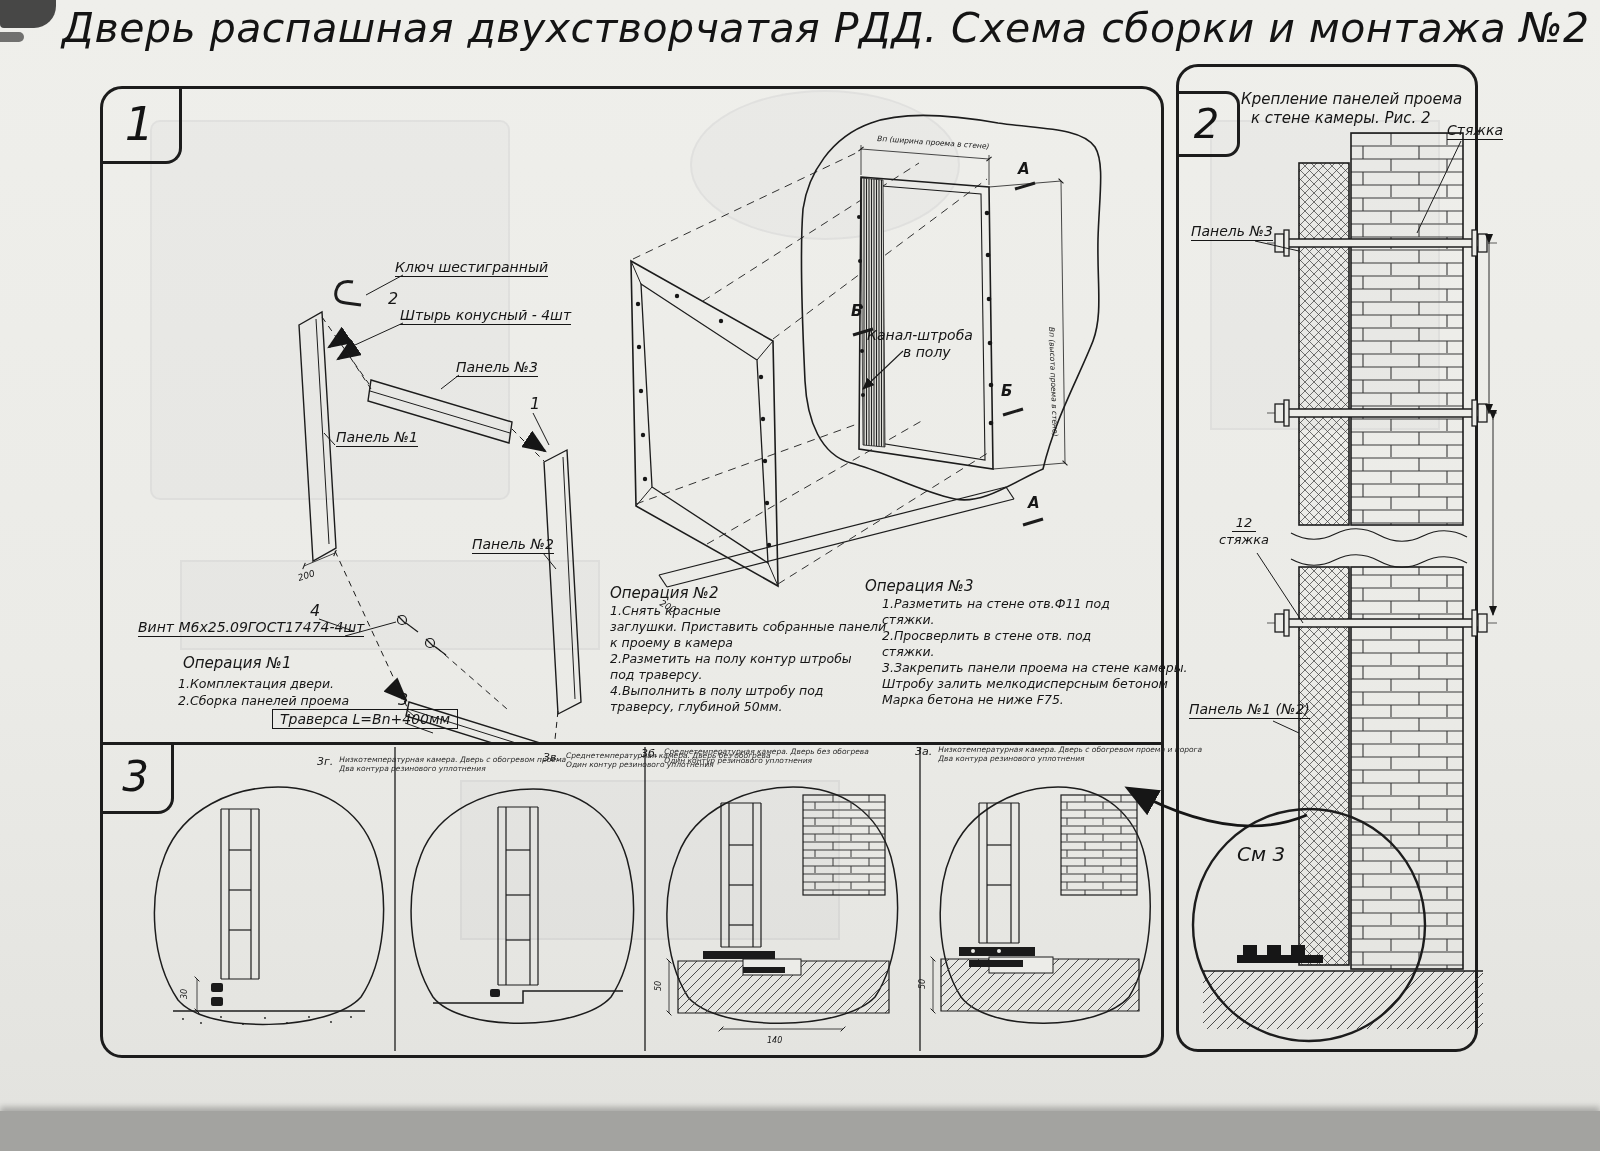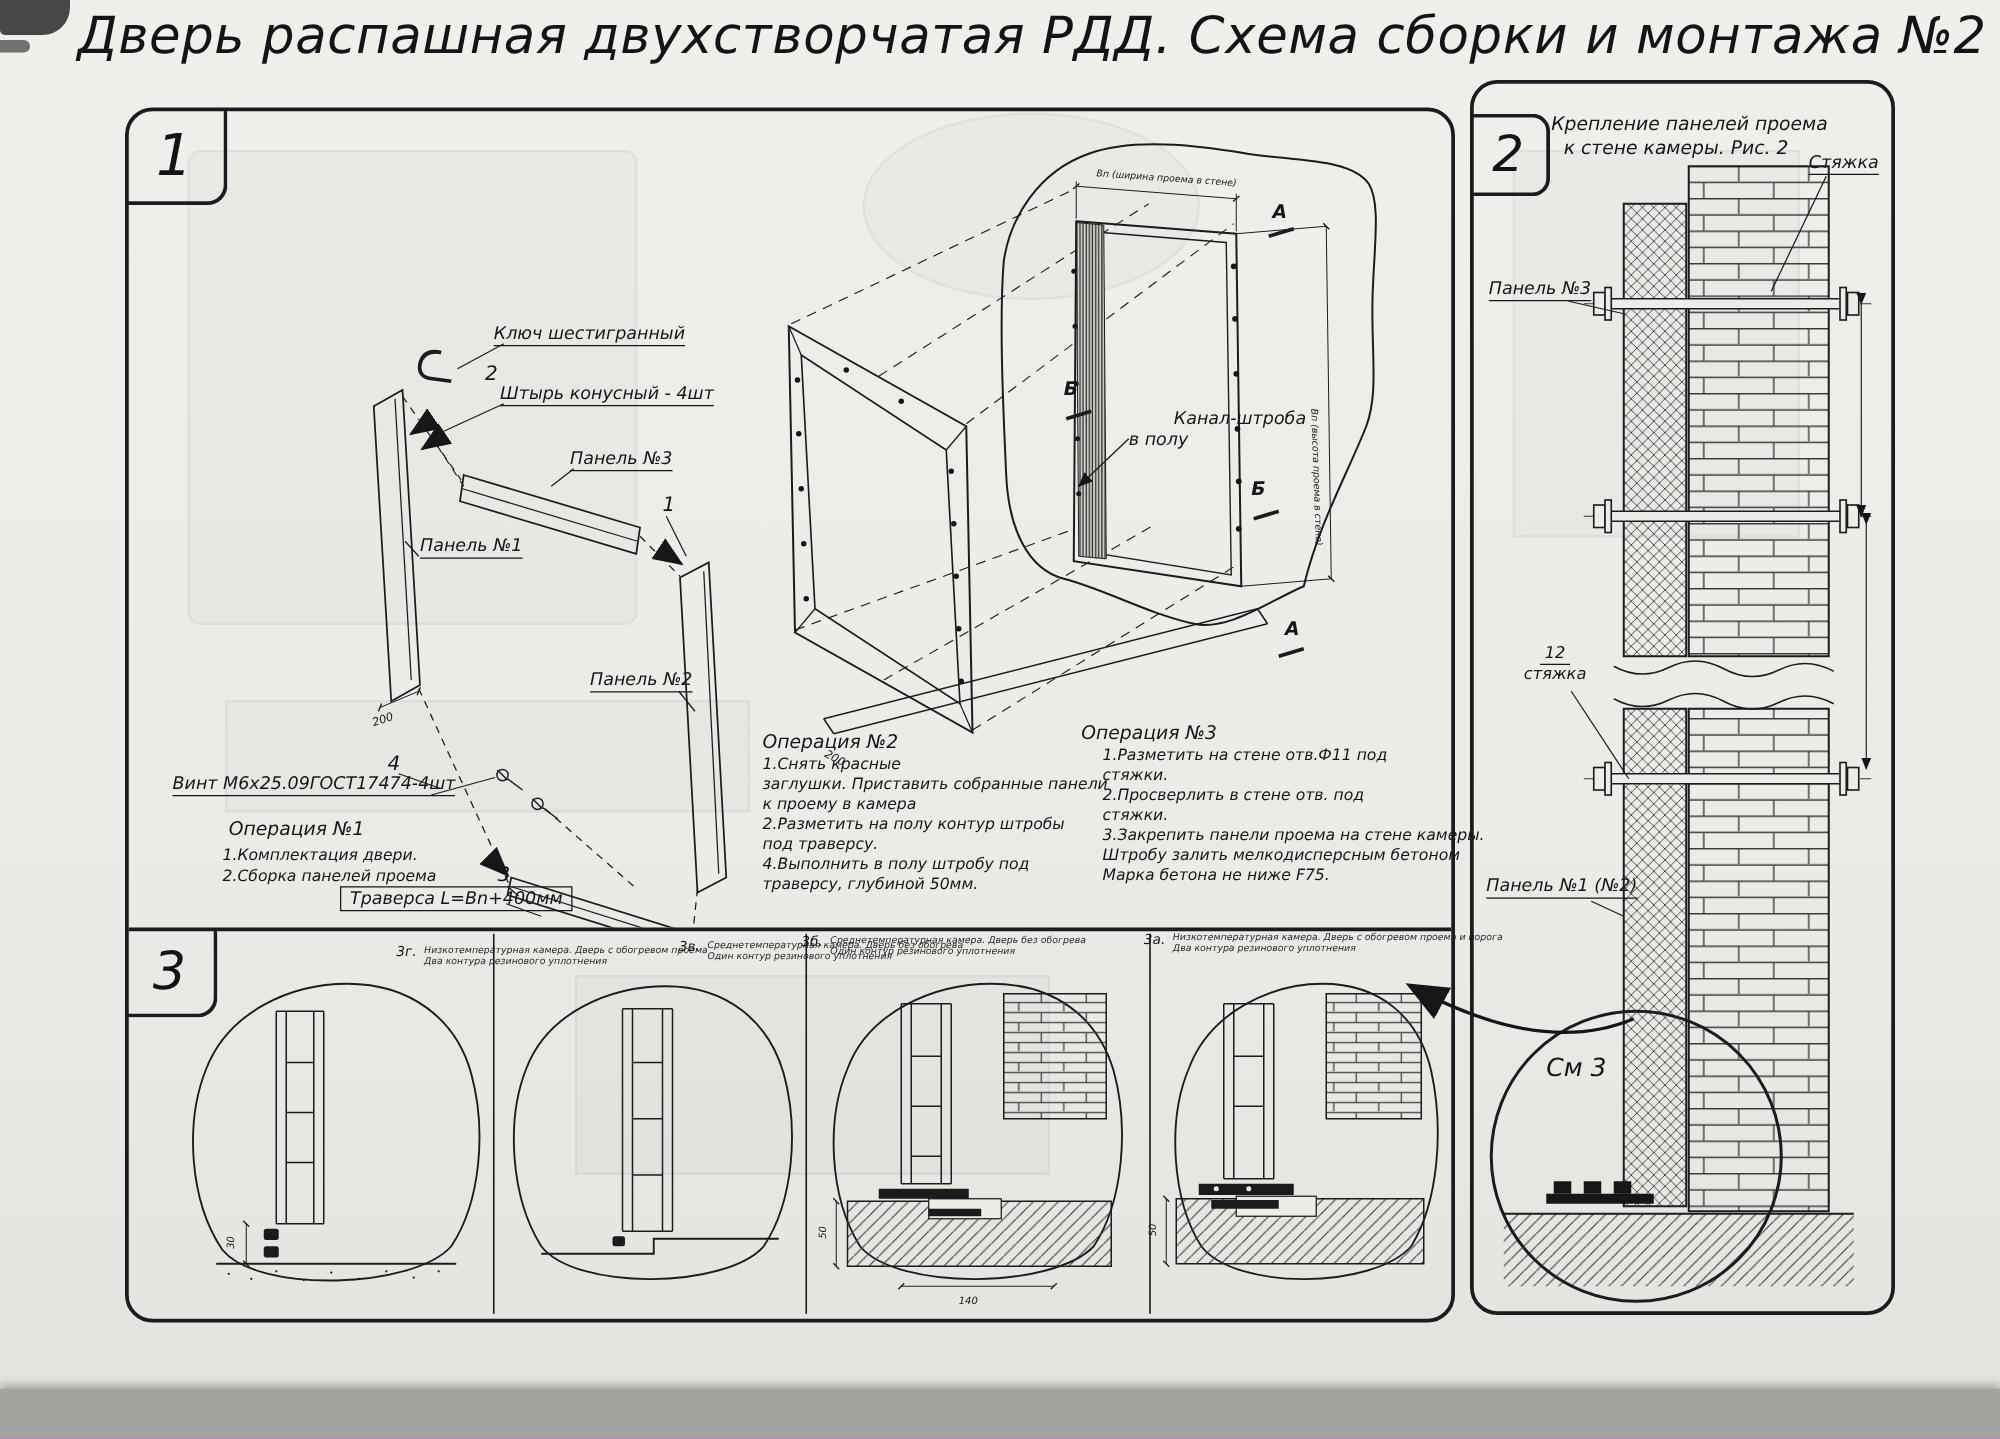--- a/index.html
+++ b/index.html
@@ -1,34 +1,34 @@
 <!DOCTYPE html>
 <html><head>
 <meta charset="utf-8">
 <style>
   * { box-sizing: border-box; }
   html,body { margin:0; padding:0; background:#9c9c98; }
   body { font-family:"DejaVu Sans", sans-serif; }
-  .page { position:relative; width:1600px; height:1151px; background:#d946ef; overflow:hidden; }
+  .page { position:relative; width:1600px; height:1151px; background:#eab308; overflow:hidden; }
   .paper { position:absolute; left:0; top:0; width:1600px; height:1112px;
            background:linear-gradient(180deg,#efefeb 0%, #ebebe7 60%, #e3e3df 100%); }
   .bottom-strip { position:absolute; left:0; bottom:0; width:1600px; height:40px; background:#a3a3a0;
                   box-shadow:0 -4px 6px rgba(0,0,0,.25); }
   .smudge1 { position:absolute; left:0; top:0; width:56px; height:28px; background:#1d1d1d; opacity:.8;
              border-radius:0 0 22px 4px; }
   .smudge2 { position:absolute; left:0; top:32px; width:24px; height:10px; background:#1d1d1d; opacity:.6;
              border-radius:0 6px 6px 0; }
   .ghosts div { position:absolute; border:2px solid rgba(70,80,100,.055); background:rgba(70,80,100,.028); }
 
   .title { position:absolute; left:62px; top:4px; width:1520px; white-space:nowrap;
            font-style:italic; font-size:41px; color:#141414; letter-spacing:.5px; }
 
   .frame { position:absolute; border:3px solid #1c1c1c; border-radius:22px; z-index:2; }
   .frame-left  { left:100px; top:86px;  width:1064px; height:972px; }
-  .frame-right { left:1176px; top:64px; width:340px;  height:988px; }
+  .frame-right { left:1176px; top:64px; width:302px;  height:988px; }
 
   .numbox { position:absolute; display:flex; align-items:center; justify-content:center;
             font-style:italic; font-size:46px; color:#141414; background:transparent; z-index:4; }
   .numbox-1 { left:-3px; top:-3px; width:82px; height:78px;
               border-right:3px solid #1c1c1c; border-bottom:3px solid #1c1c1c; border-radius:20px 0 16px 0; }
   .numbox-3 { left:-3px; top:653px; width:74px; height:72px; font-size:42px;
               border-right:3px solid #1c1c1c; border-bottom:3px solid #1c1c1c; border-radius:0 0 16px 0; }
   .numbox-2 { left:-3px; top:24px; width:64px; height:66px; font-size:40px;
               border:3px solid #1c1c1c; border-left:none; border-radius:0 14px 14px 0; }
 
@@ -253,21 +253,21 @@
 
     <div class="lbl op-title" style="left:762px;top:489px">Операция №3</div>
     <div class="lbl op-line" style="left:779px;top:508px">1.Разметить на стене отв.Ф11 под</div>
     <div class="lbl op-line" style="left:779px;top:524px">стяжки.</div>
     <div class="lbl op-line" style="left:779px;top:540px">2.Просверлить в стене отв.  под</div>
     <div class="lbl op-line" style="left:779px;top:556px">стяжки.</div>
     <div class="lbl op-line" style="left:779px;top:572px">3.Закрепить панели проема на стене камеры.</div>
     <div class="lbl op-line" style="left:779px;top:588px">Штробу залить мелкодисперсным бетоном</div>
     <div class="lbl op-line" style="left:779px;top:604px">Марка бетона не ниже   F75.</div>
 
-    <div class="lbl" style="left:836px;top:238px">Канал-штроба</div>
+    <div class="lbl" style="left:764px;top:238px">Канал-штроба</div>
     <div class="lbl" style="left:800px;top:255px">в полу</div>
 
     <div class="lbl viewmark" style="left:915px;top:72px">А</div>
     <div class="lbl viewmark" style="left:925px;top:406px">А</div>
     <div class="lbl viewmark" style="left:898px;top:294px">Б</div>
     <div class="lbl viewmark" style="left:748px;top:214px">Б</div>
 
     <div class="divider"></div>
     <div class="numbox numbox-3">3</div>
 

